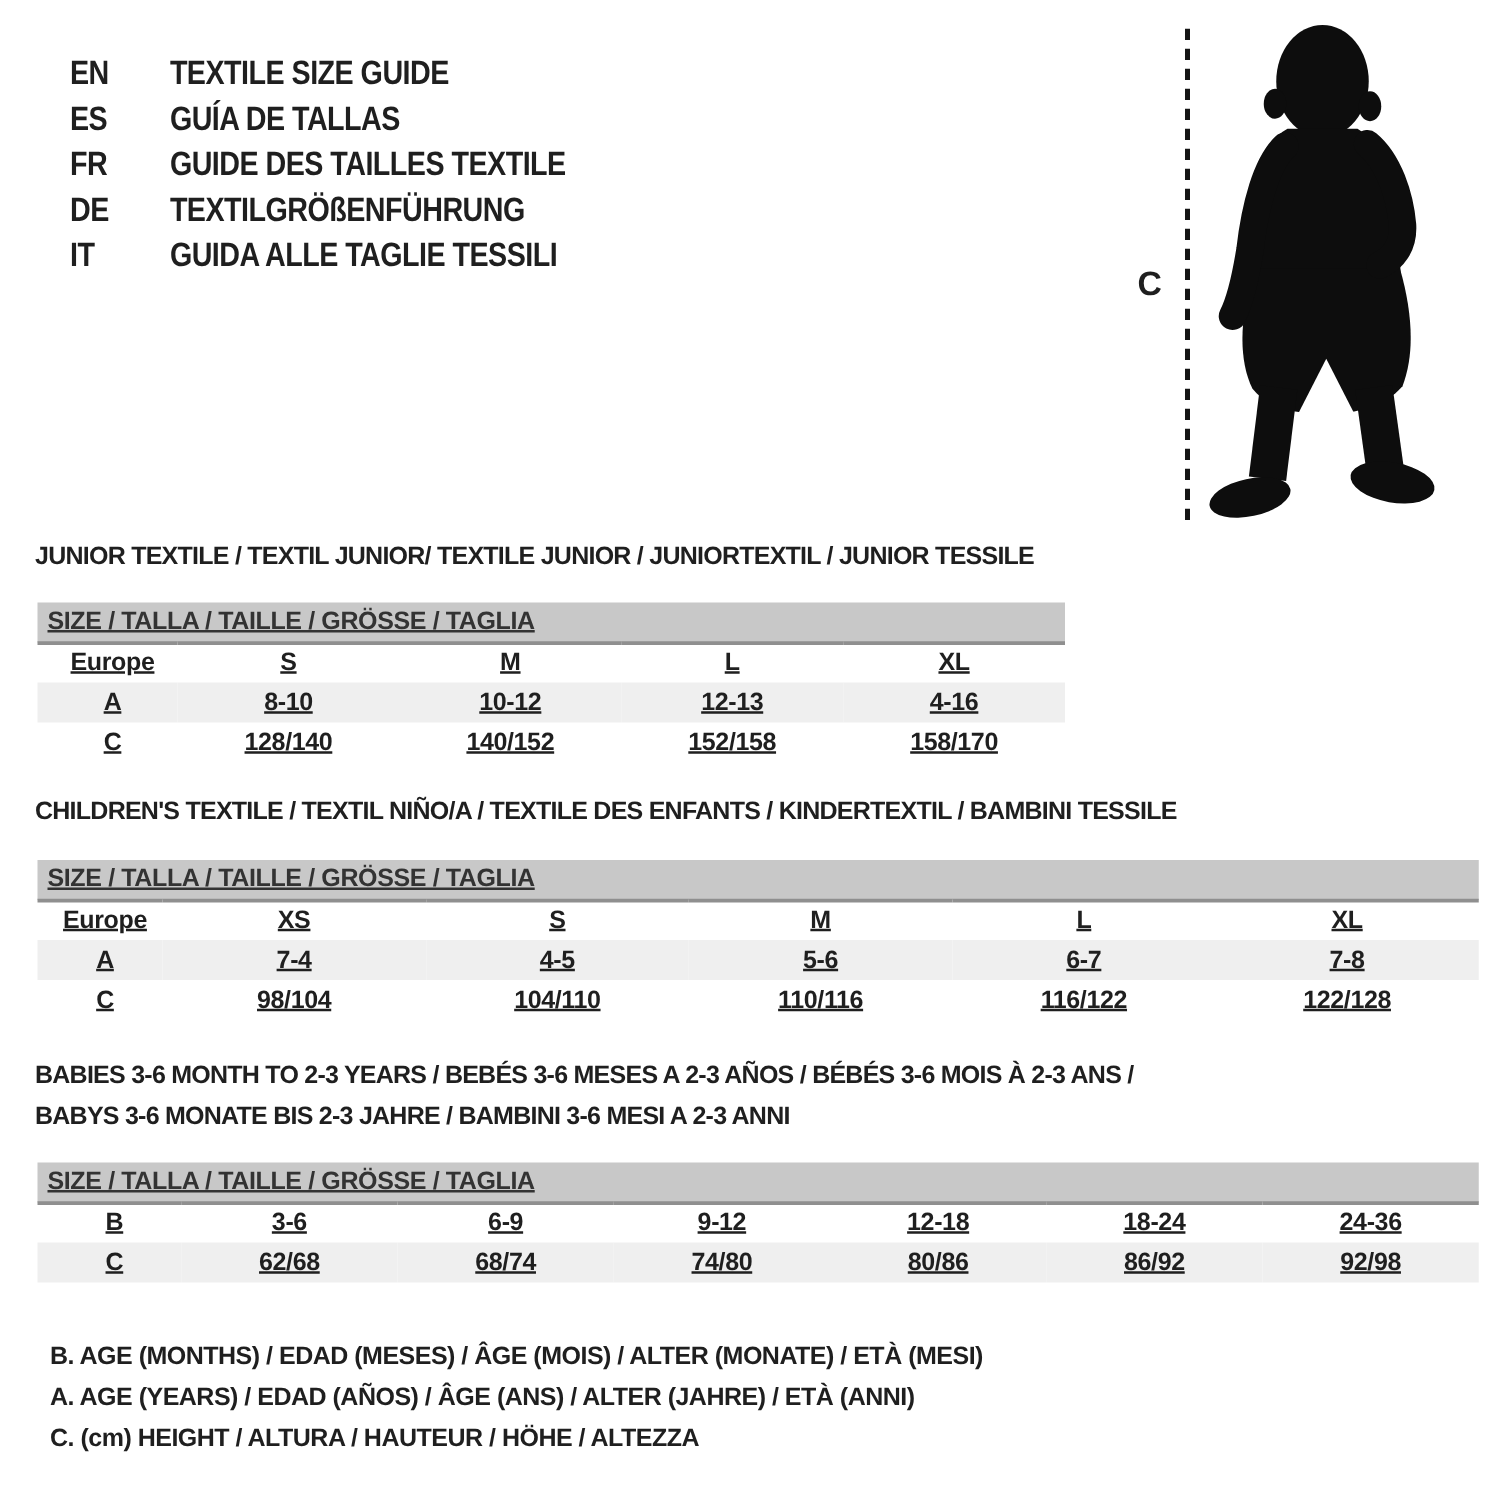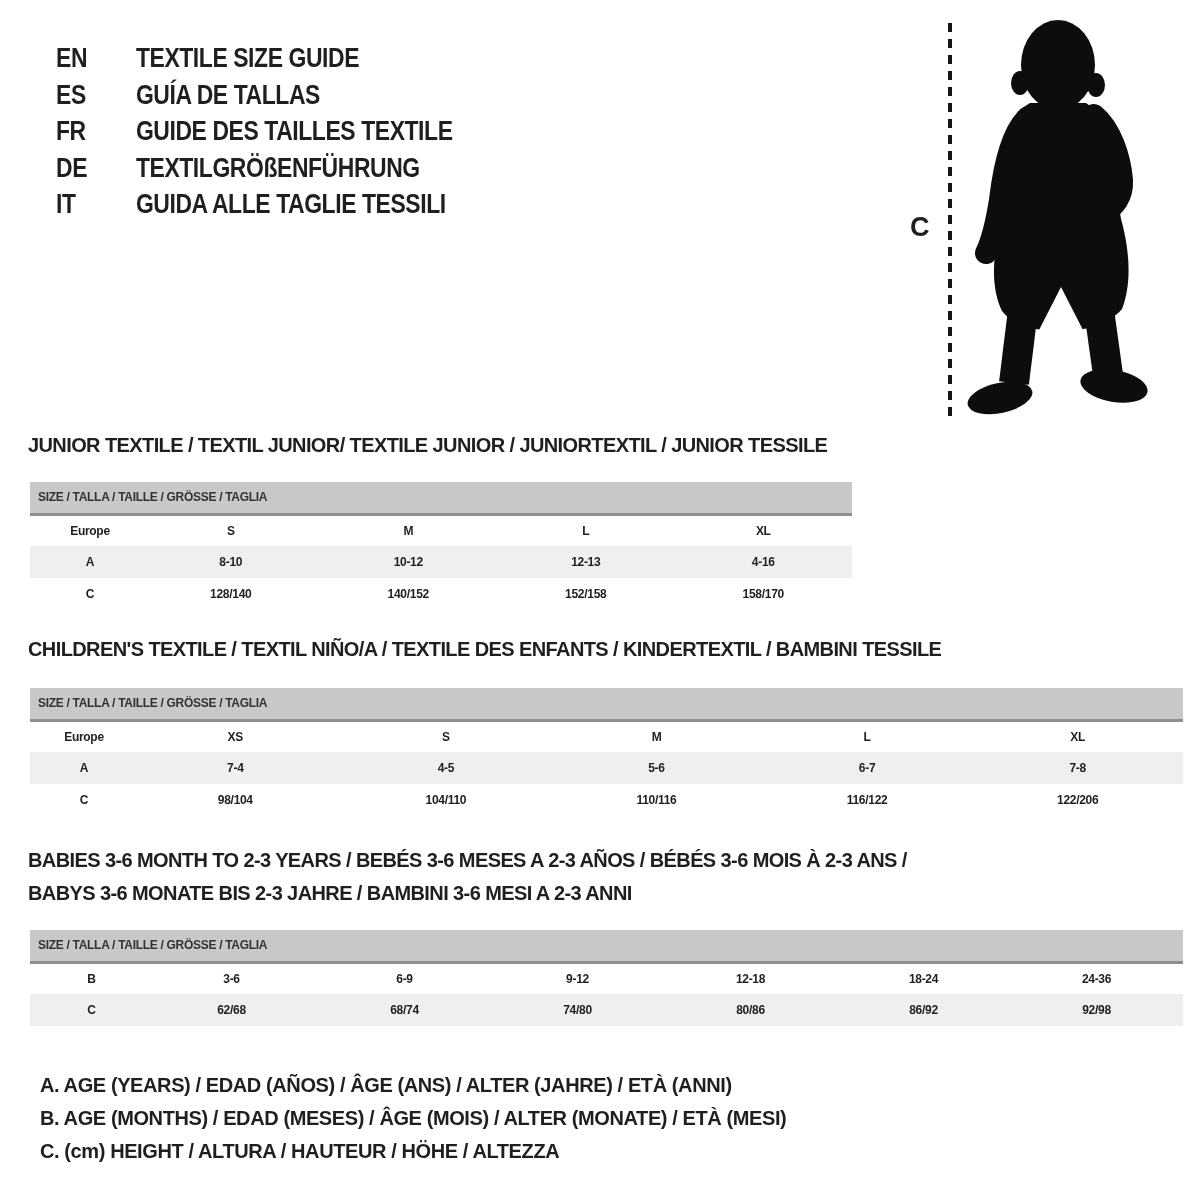--- a/index.html
+++ b/index.html
@@ -41,24 +41,25 @@
     letter-spacing:-0.6px;
     white-space:nowrap;
   }
   .size-table{
     position:absolute;left:30px;
     border-collapse:collapse;
     table-layout:fixed;
   }
   .size-table td{
     height:32px;
-    font-size:12px;
+    font-size:20px;
     letter-spacing:-0.3px;
     text-align:center;
     vertical-align:middle;
+    text-decoration:underline;
   }
   .size-table td.size-bar{
     background:var(--size-bar-bg);
     border-bottom:3px solid var(--size-bar-border);
     height:32px;
     text-align:left;
     padding-left:8px;
     color:#333333;
   }
   .size-table td.lbl{
@@ -200,21 +201,21 @@
     <td>5-6</td>
     <td>6-7</td>
     <td>7-8</td>
   </tr>
   <tr>
     <td class="lbl">C</td>
     <td>98/104</td>
     <td>104/110</td>
     <td>110/116</td>
     <td>116/122</td>
-    <td>122/206</td>
+    <td>122/128</td>
   </tr>
 </tbody>
   </table>
 
 <div class="section-title" style="top:849px">BABIES 3-6 MONTH TO 2-3 YEARS / BEBÉS 3-6 MESES A 2-3 AÑOS / BÉBÉS 3-6 MOIS À 2-3 ANS /</div>
 <div class="section-title" style="top:882px">BABYS 3-6 MONATE BIS 2-3 JAHRE / BAMBINI 3-6 MESI A 2-3 ANNI</div>
 <table class="size-table" style="top:930px;width:1153px">
   <colgroup>
       <col style="width:115px">
       <col>
@@ -243,16 +244,16 @@
     <td>68/74</td>
     <td>74/80</td>
     <td>80/86</td>
     <td>86/92</td>
     <td>92/98</td>
   </tr>
 </tbody>
   </table>
 
 <div class="footnotes">
+  <div class="footnote">B. AGE (MONTHS) / EDAD (MESES) / ÂGE (MOIS) / ALTER (MONATE) / ETÀ (MESI)</div>
   <div class="footnote">A. AGE (YEARS) / EDAD (AÑOS) / ÂGE (ANS) / ALTER (JAHRE) / ETÀ (ANNI)</div>
-  <div class="footnote">B. AGE (MONTHS) / EDAD (MESES) / ÂGE (MOIS) / ALTER (MONATE) / ETÀ (MESI)</div>
   <div class="footnote">C. (cm) HEIGHT / ALTURA / HAUTEUR / HÖHE / ALTEZZA</div>
 </div>
 
 </body></html>

